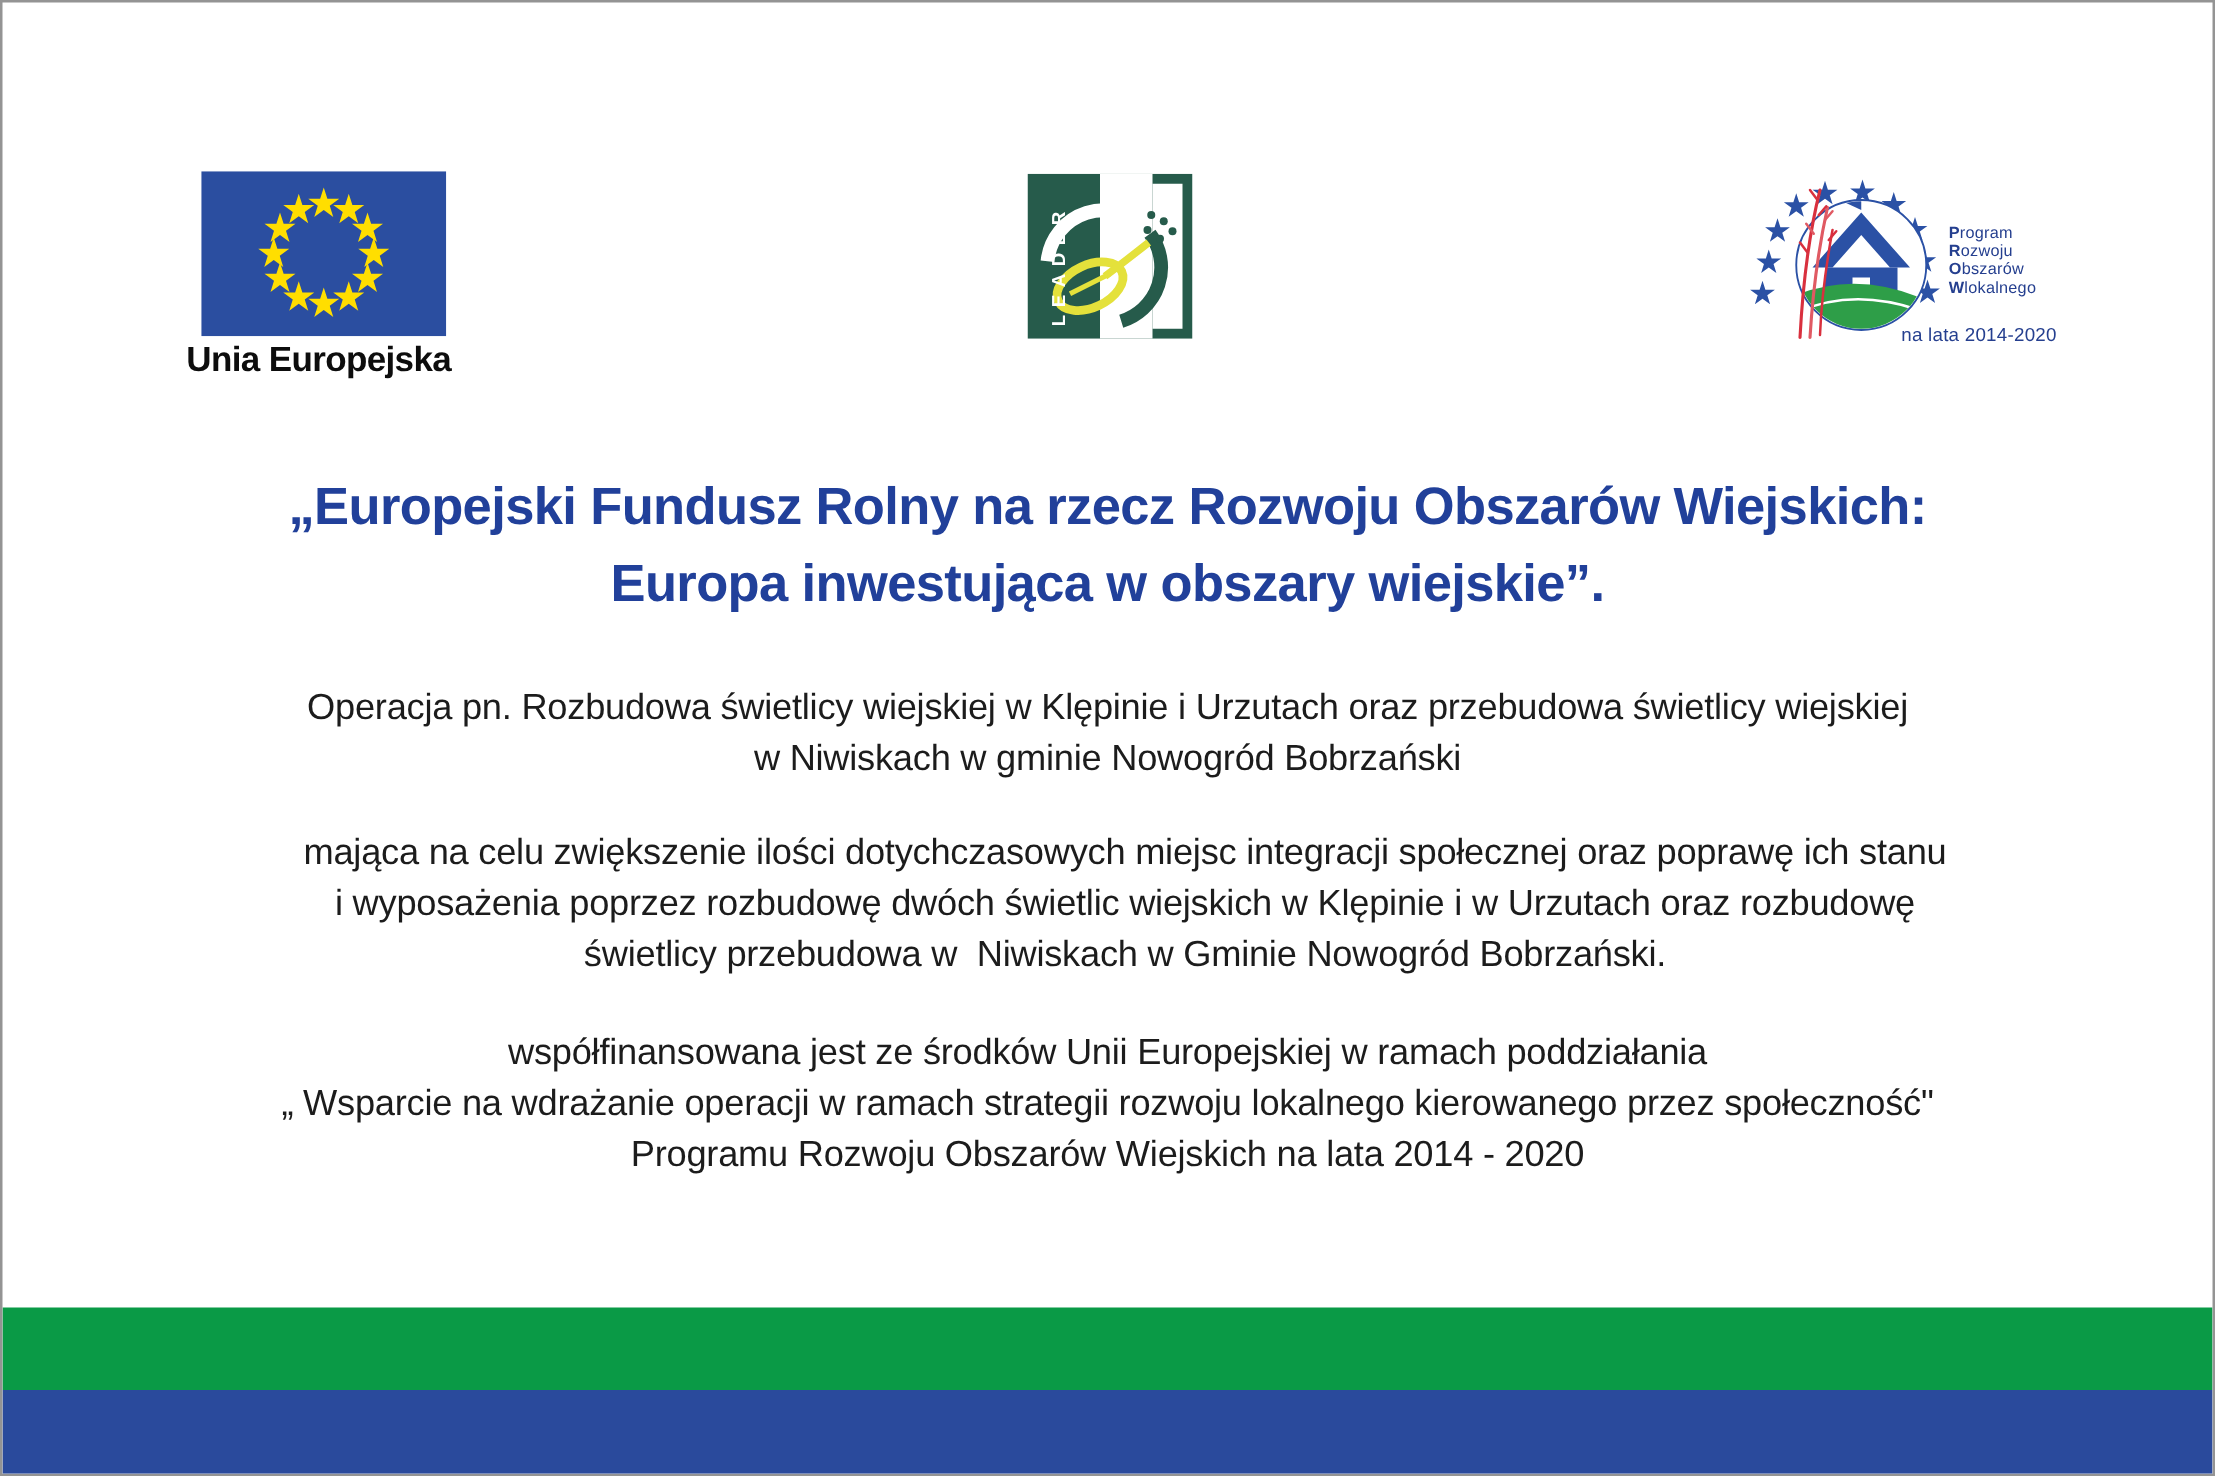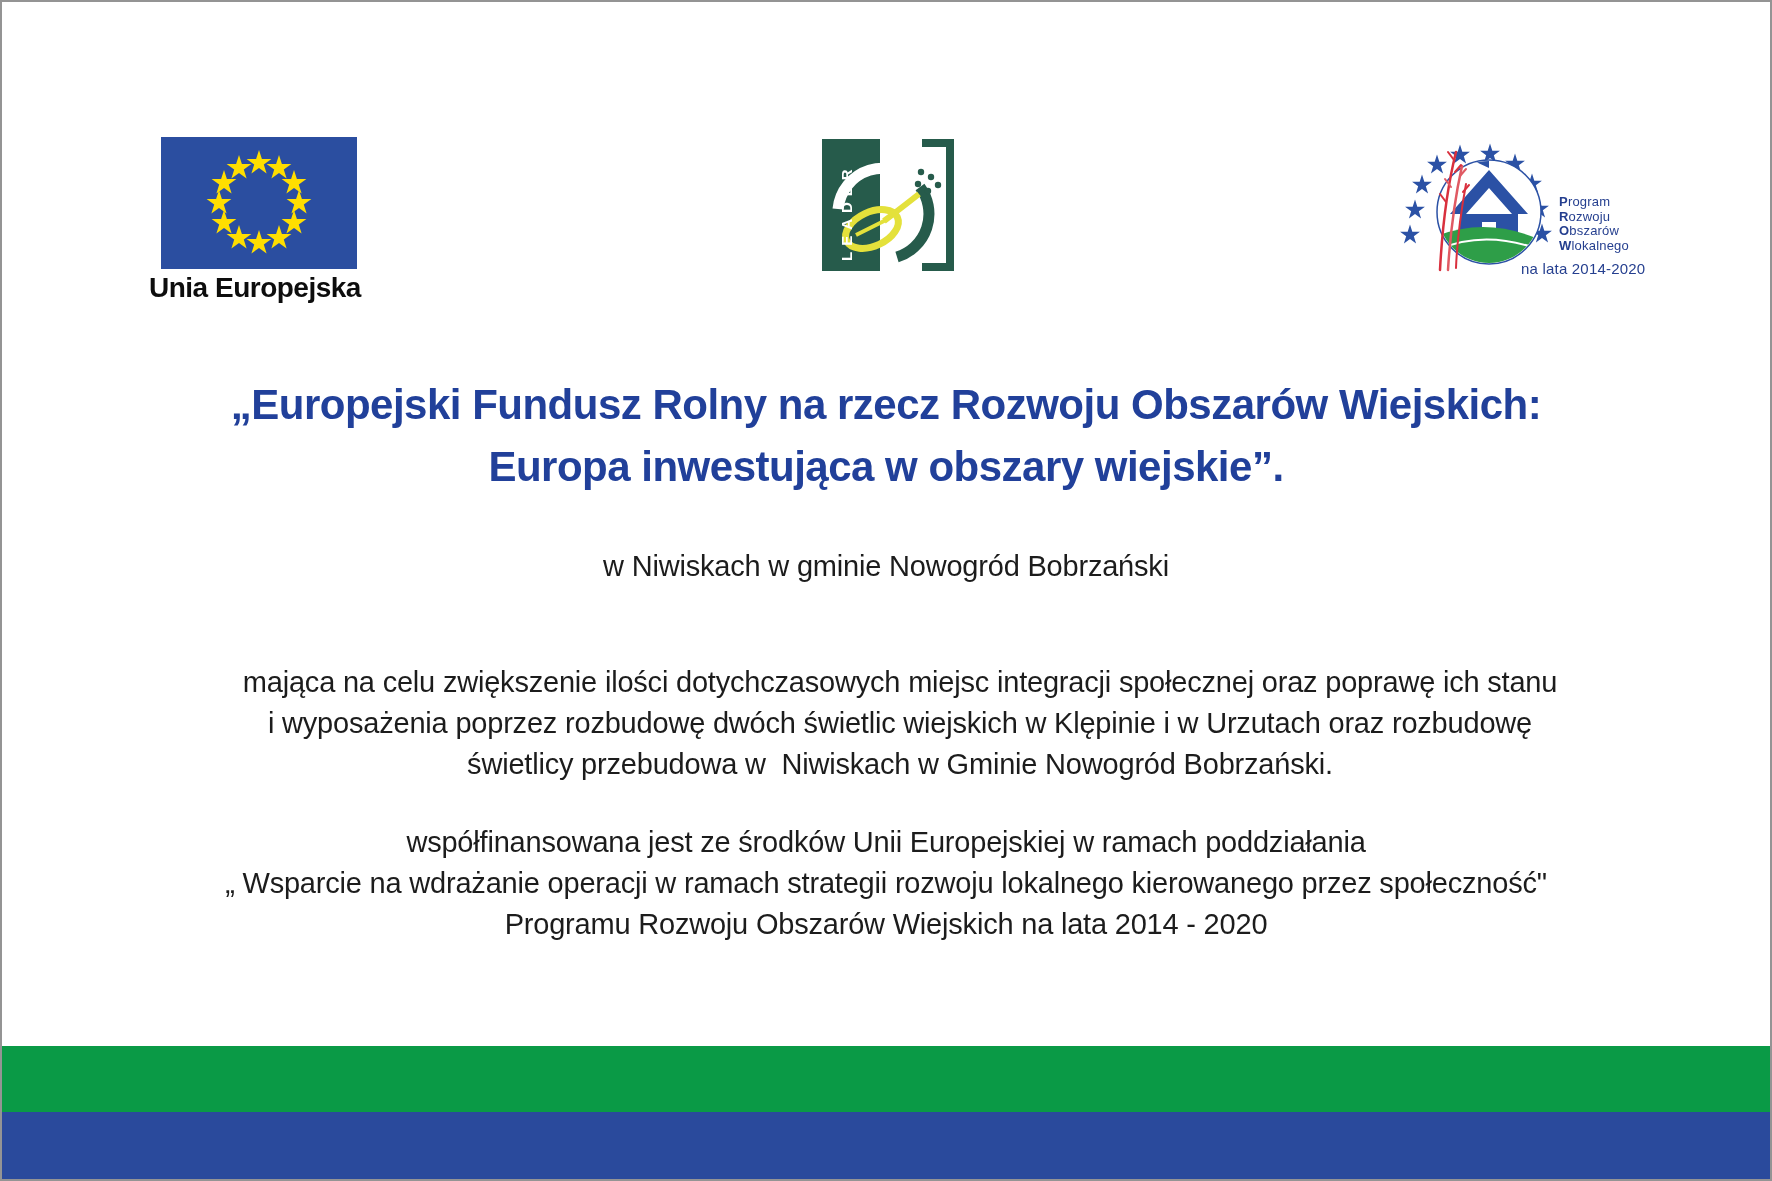--- a/index.html
+++ b/index.html
@@ -15,21 +15,21 @@
   
   .eu-logo{position:absolute;left:147px;top:135px;width:220px;}
   .eu-logo svg{display:block;margin:0 auto;}
   .eu-caption{
     margin-top:3px;font-size:28px;font-weight:bold;color:#0d0d0d;
     letter-spacing:-0.5px;white-space:nowrap;line-height:32px;
   }
   .leader-logo{position:absolute;left:820px;top:137px;width:132px;height:132px;}
   .prow-logo{position:absolute;left:1395px;top:130px;width:160px;height:150px;}
   .prow-text{
-    position:absolute;left:1557px;top:193px;
+    position:absolute;left:1557px;top:177px;
     font-size:13px;line-height:14.5px;color:#253F8F;letter-spacing:0.2px;
   }
   .prow-text .initial{font-weight:bold;}
   .prow-subtitle{
     position:absolute;left:1519px;top:258px;
     font-size:15px;color:#253F8F;white-space:nowrap;letter-spacing:0.2px;
   }
   
   .headline{
     position:absolute;left:0;right:0;top:372px;
@@ -153,20 +153,21 @@
     <div><span class="initial">W</span><span>lokalnego</span></div>
   </div>
   <div class="prow-subtitle">na lata 2014-2020</div>
 
   <div class="headline">
     <div>„Europejski Fundusz Rolny na rzecz Rozwoju Obszarów Wiejskich:</div>
     <div>Europa inwestująca w obszary wiejskie”.</div>
   </div>
 
   <div class="para para-1">
+    <div>Operacja pn. Rozbudowa świetlicy wiejskiej w Klępinie i Urzutach oraz przebudowa świetlicy wiejskiej</div>
     <div>w Niwiskach w gminie Nowogród Bobrzański</div>
   </div>
 
   <div class="para para-2">
     <div>mająca na celu zwiększenie ilości dotychczasowych miejsc integracji społecznej oraz poprawę ich stanu</div>
     <div>i wyposażenia poprzez rozbudowę dwóch świetlic wiejskich w Klępinie i w Urzutach oraz rozbudowę</div>
     <div>świetlicy przebudowa w  Niwiskach w Gminie Nowogród Bobrzański.</div>
   </div>
 
   <div class="para para-3">

